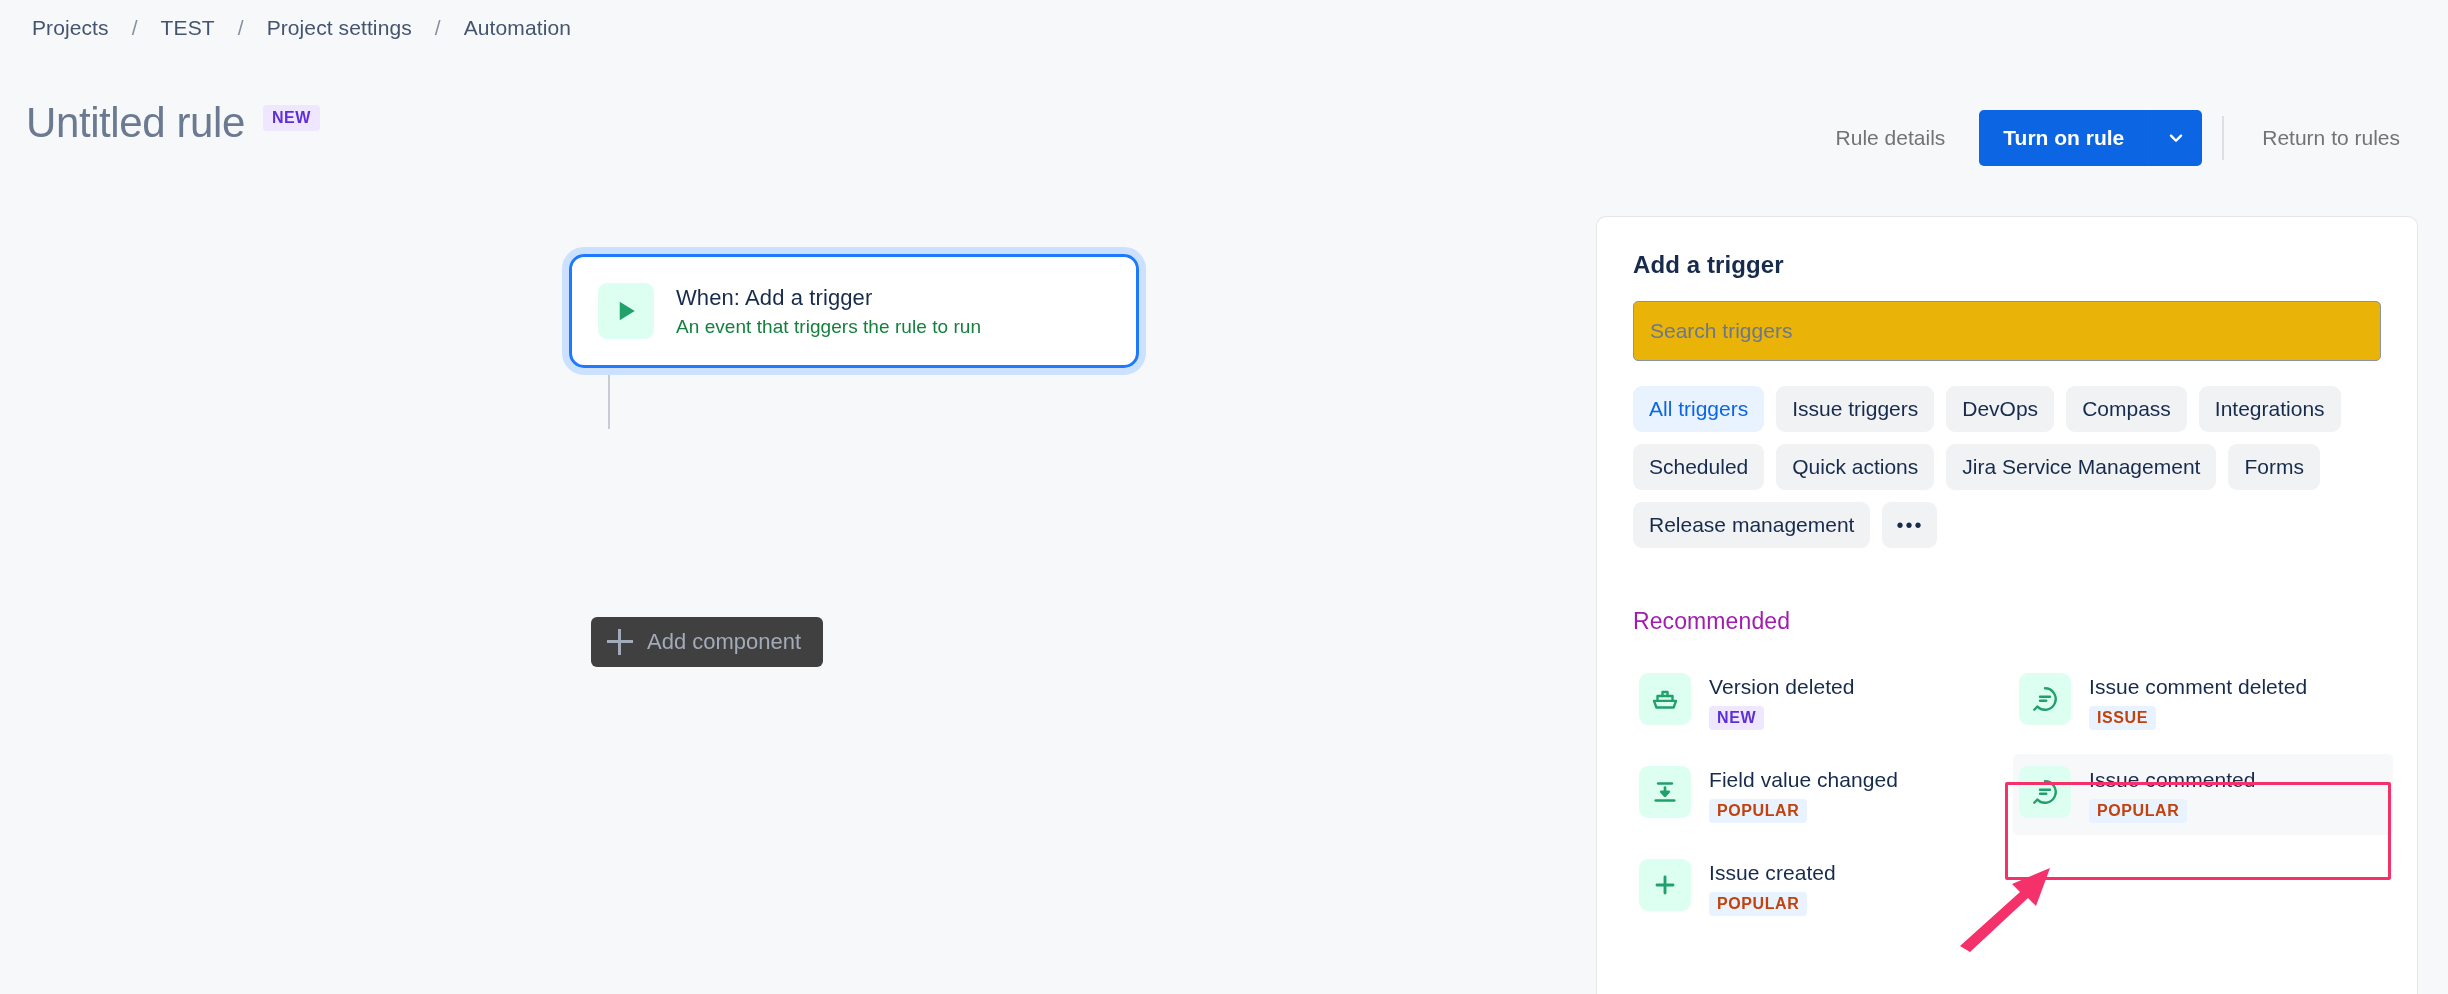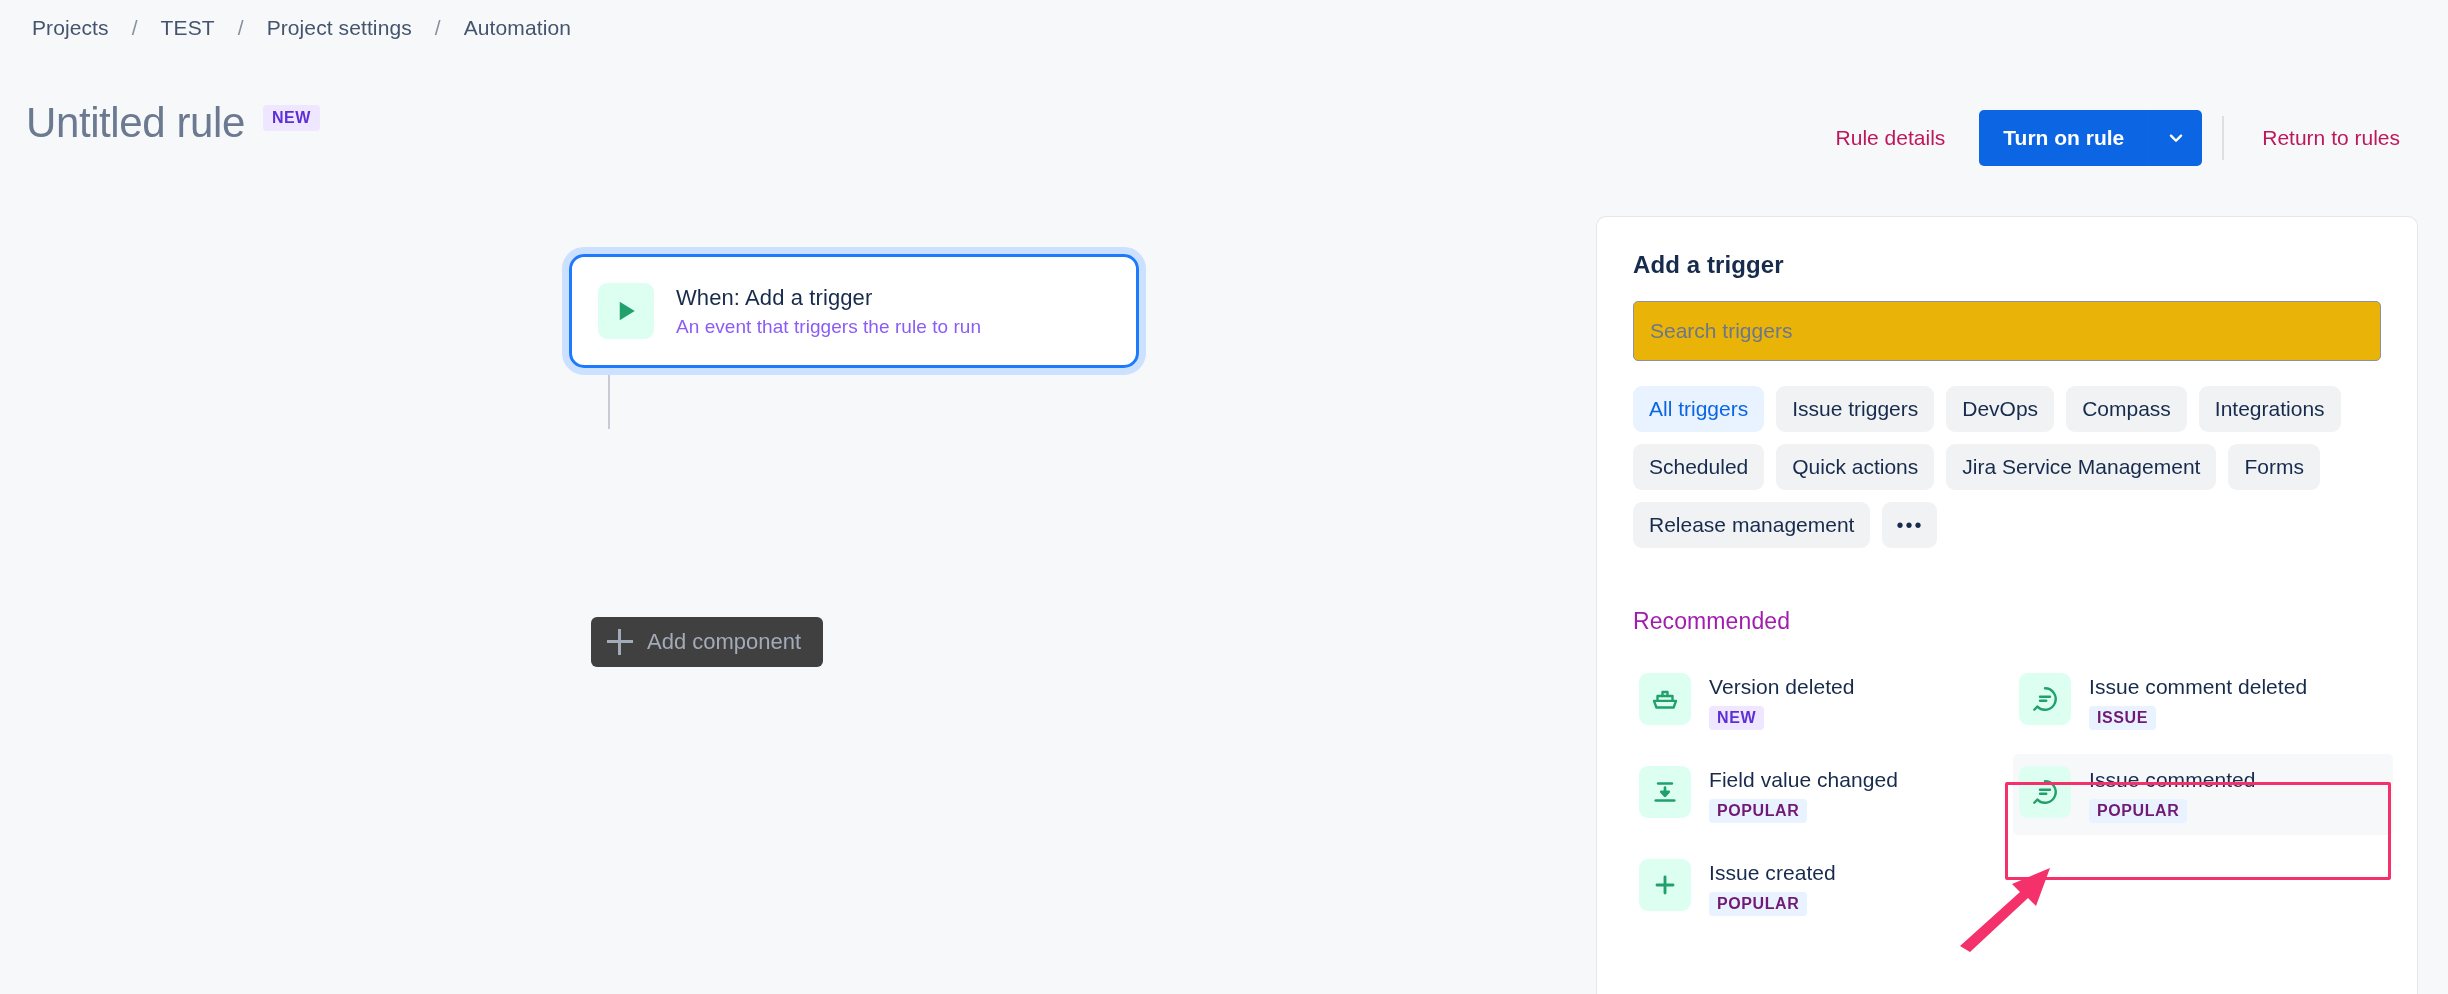--- a/index.html
+++ b/index.html
@@ -38,21 +38,21 @@
   }
 
   
   .header-actions {
     position: absolute; right: 28px; top: 110px;
     display: flex; align-items: center; gap: 0;
     height: 56px;
   }
   .btn-subtle {
     background: transparent; border: none;
-    font-family: inherit; font-size: 21px; color: #be185d;
+    font-family: inherit; font-size: 21px; color: #737373;
     padding: 0 20px; height: 56px; cursor: pointer;
     border-radius: 5px; white-space: nowrap;
   }
   .split-wrap { display: flex; align-items: stretch; margin: 0 16px 0 14px; }
   .btn-primary {
     background: #0C66E4; color: #FFFFFF; border: none;
     font-family: inherit; font-size: 21px; font-weight: 700;
     padding: 0 24px; height: 56px; cursor: pointer;
     border-radius: 5px 0 0 5px; white-space: nowrap;
   }
@@ -84,21 +84,21 @@
     display: flex; align-items: center; padding-left: 26px; gap: 22px;
   }
   .icon-tile {
     width: 56px; height: 56px; border-radius: 9px;
     background: #DCFFF1;
     display: flex; align-items: center; justify-content: center;
     flex: 0 0 auto;
   }
   .trigger-texts { display: flex; flex-direction: column; gap: 5px; }
   .trigger-title { font-size: 22px; color: #172B4D; font-weight: 400; letter-spacing: 0.1px; }
-  .trigger-sub { font-size: 19px; color: #8b5cf6; letter-spacing: 0.05px; }
+  .trigger-sub { font-size: 19px; color: #15803d; letter-spacing: 0.05px; }
 
   .connector {
     position: absolute; left: 608px; top: 175px;
     width: 2px; height: 54px; background: #C7CCD4;
   }
   .add-component {
     position: absolute; left: 591px; top: 417px;
     background: #404040; border: none; border-radius: 6px;
     height: 50px; padding: 0 22px 0 16px;
     display: flex; align-items: center; gap: 14px;
@@ -169,21 +169,21 @@
     flex: 0 0 auto;
   }
   .ti-body { display: flex; flex-direction: column; gap: 7px; padding-top: 2px; }
   .ti-name { font-size: 21px; color: #172B4D; letter-spacing: 0.05px; white-space: nowrap; text-align: right; }
   .badge {
     align-self: flex-start;
     font-size: 16px; font-weight: 700; letter-spacing: 0.6px;
     padding: 3px 8px; border-radius: 4px;
   }
   .badge.new { background: #EFE6FF; color: #5E2FD6; }
-  .badge.issue, .badge.popular { background: #E9F2FF; color: #701a75; }
+  .badge.issue, .badge.popular { background: #E9F2FF; color: #c2410c; }
 
   
   .annot-box {
     position: absolute; left: 2005px; top: 782px;
     width: 386px; height: 98px;
     border: 3px solid #F4316A; border-radius: 2px;
     pointer-events: none;
   }
   .annot-arrow { position: absolute; left: 1952px; top: 852px; pointer-events: none; }
 </style>

